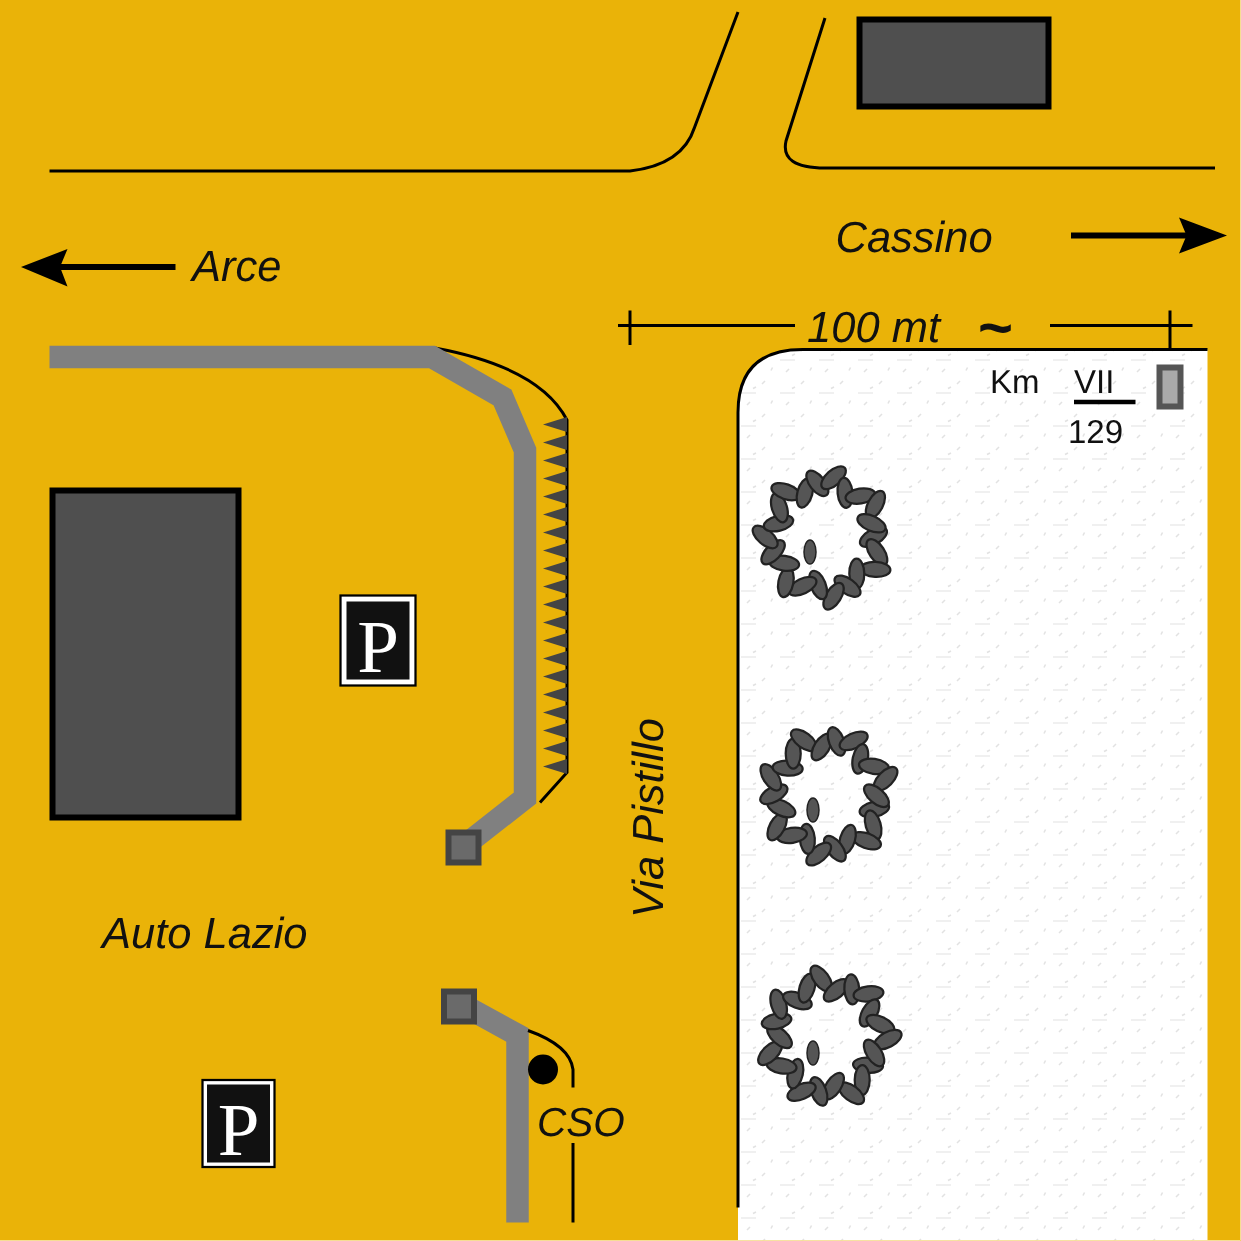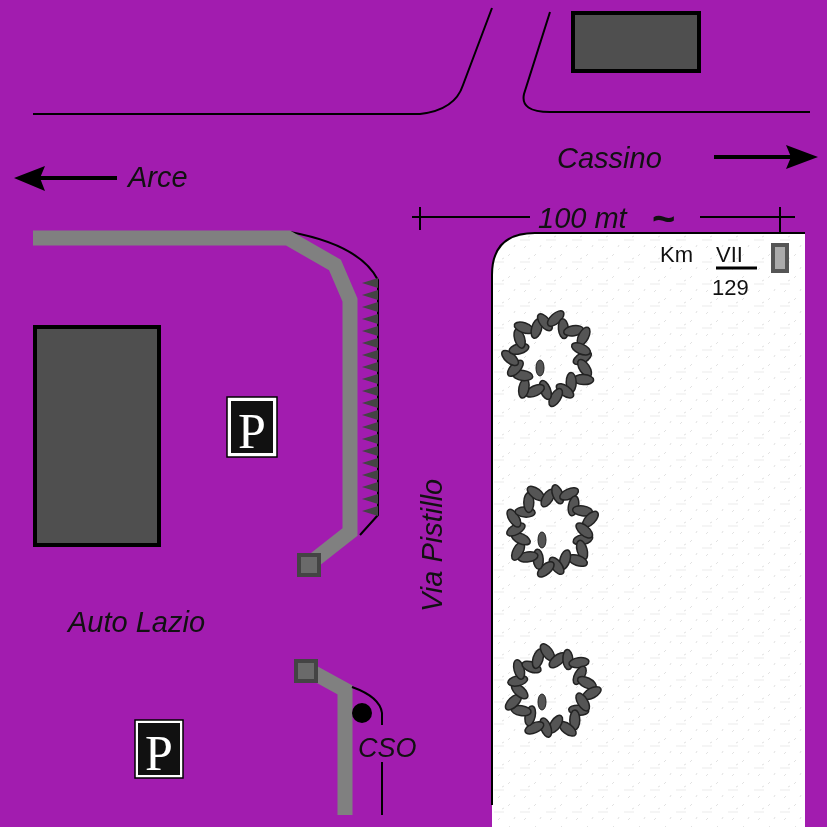--- a/index.html
+++ b/index.html
@@ -1,16 +1,16 @@
 <!DOCTYPE html>
 <html><head>
 <meta charset="utf-8">
 <style>
   html, body { margin:0; padding:0; background:#ffffff; }
-  #map { position:relative; width:827px; height:827px; overflow:hidden; background:#a21caf;text-align:center; }
+  #map { position:relative; width:827px; height:827px; overflow:hidden; background:#eab308;text-align:center; }
   svg { position:absolute; left:0; top:0; }
   .lbl { font-family:"Liberation Sans", sans-serif; fill:#111; }
   .it { font-style:italic; }
 </style>
 </head>
 <body>
 
 <div id="map">
 <svg width="827" height="827" viewBox="0 0 827 827">
   <defs>

